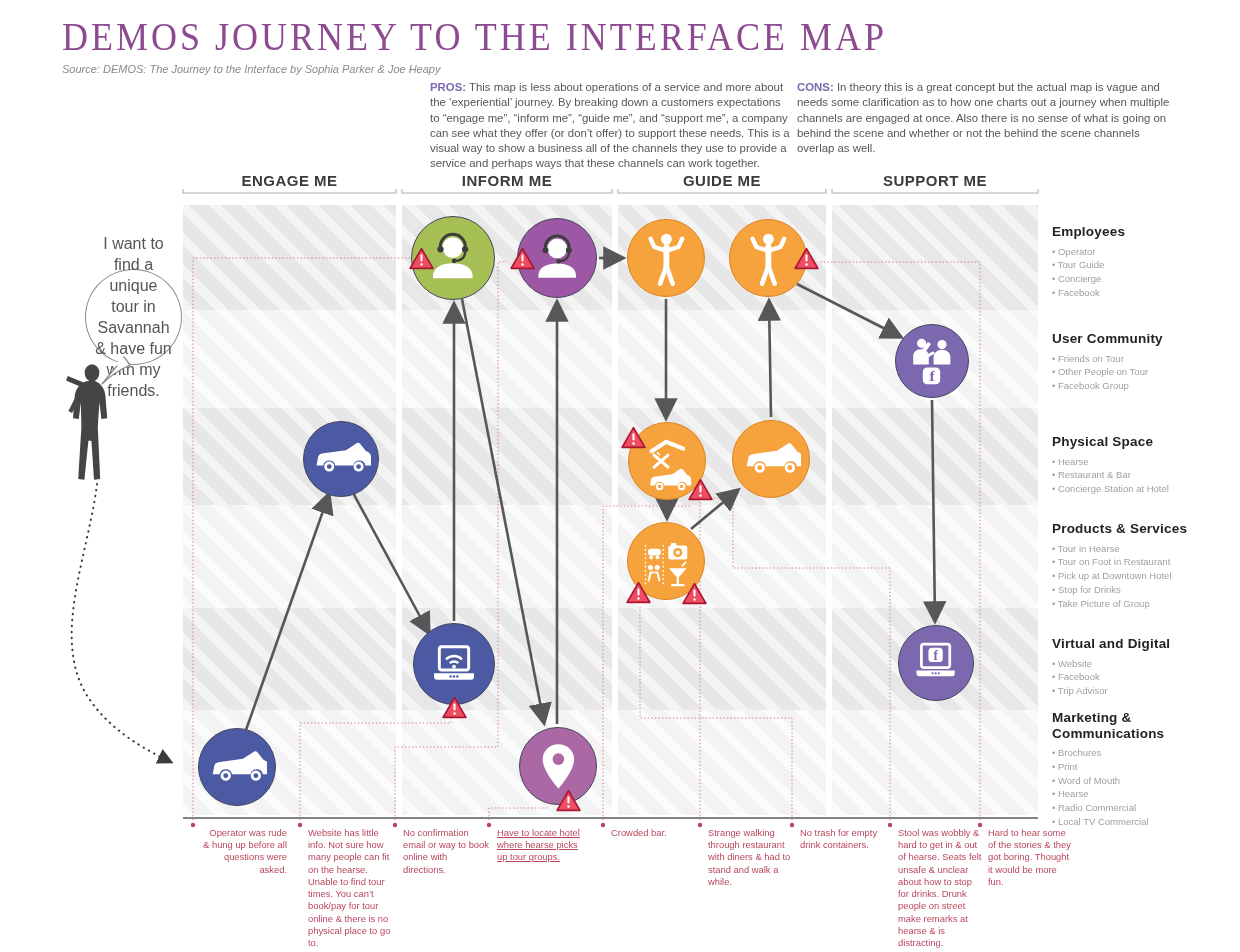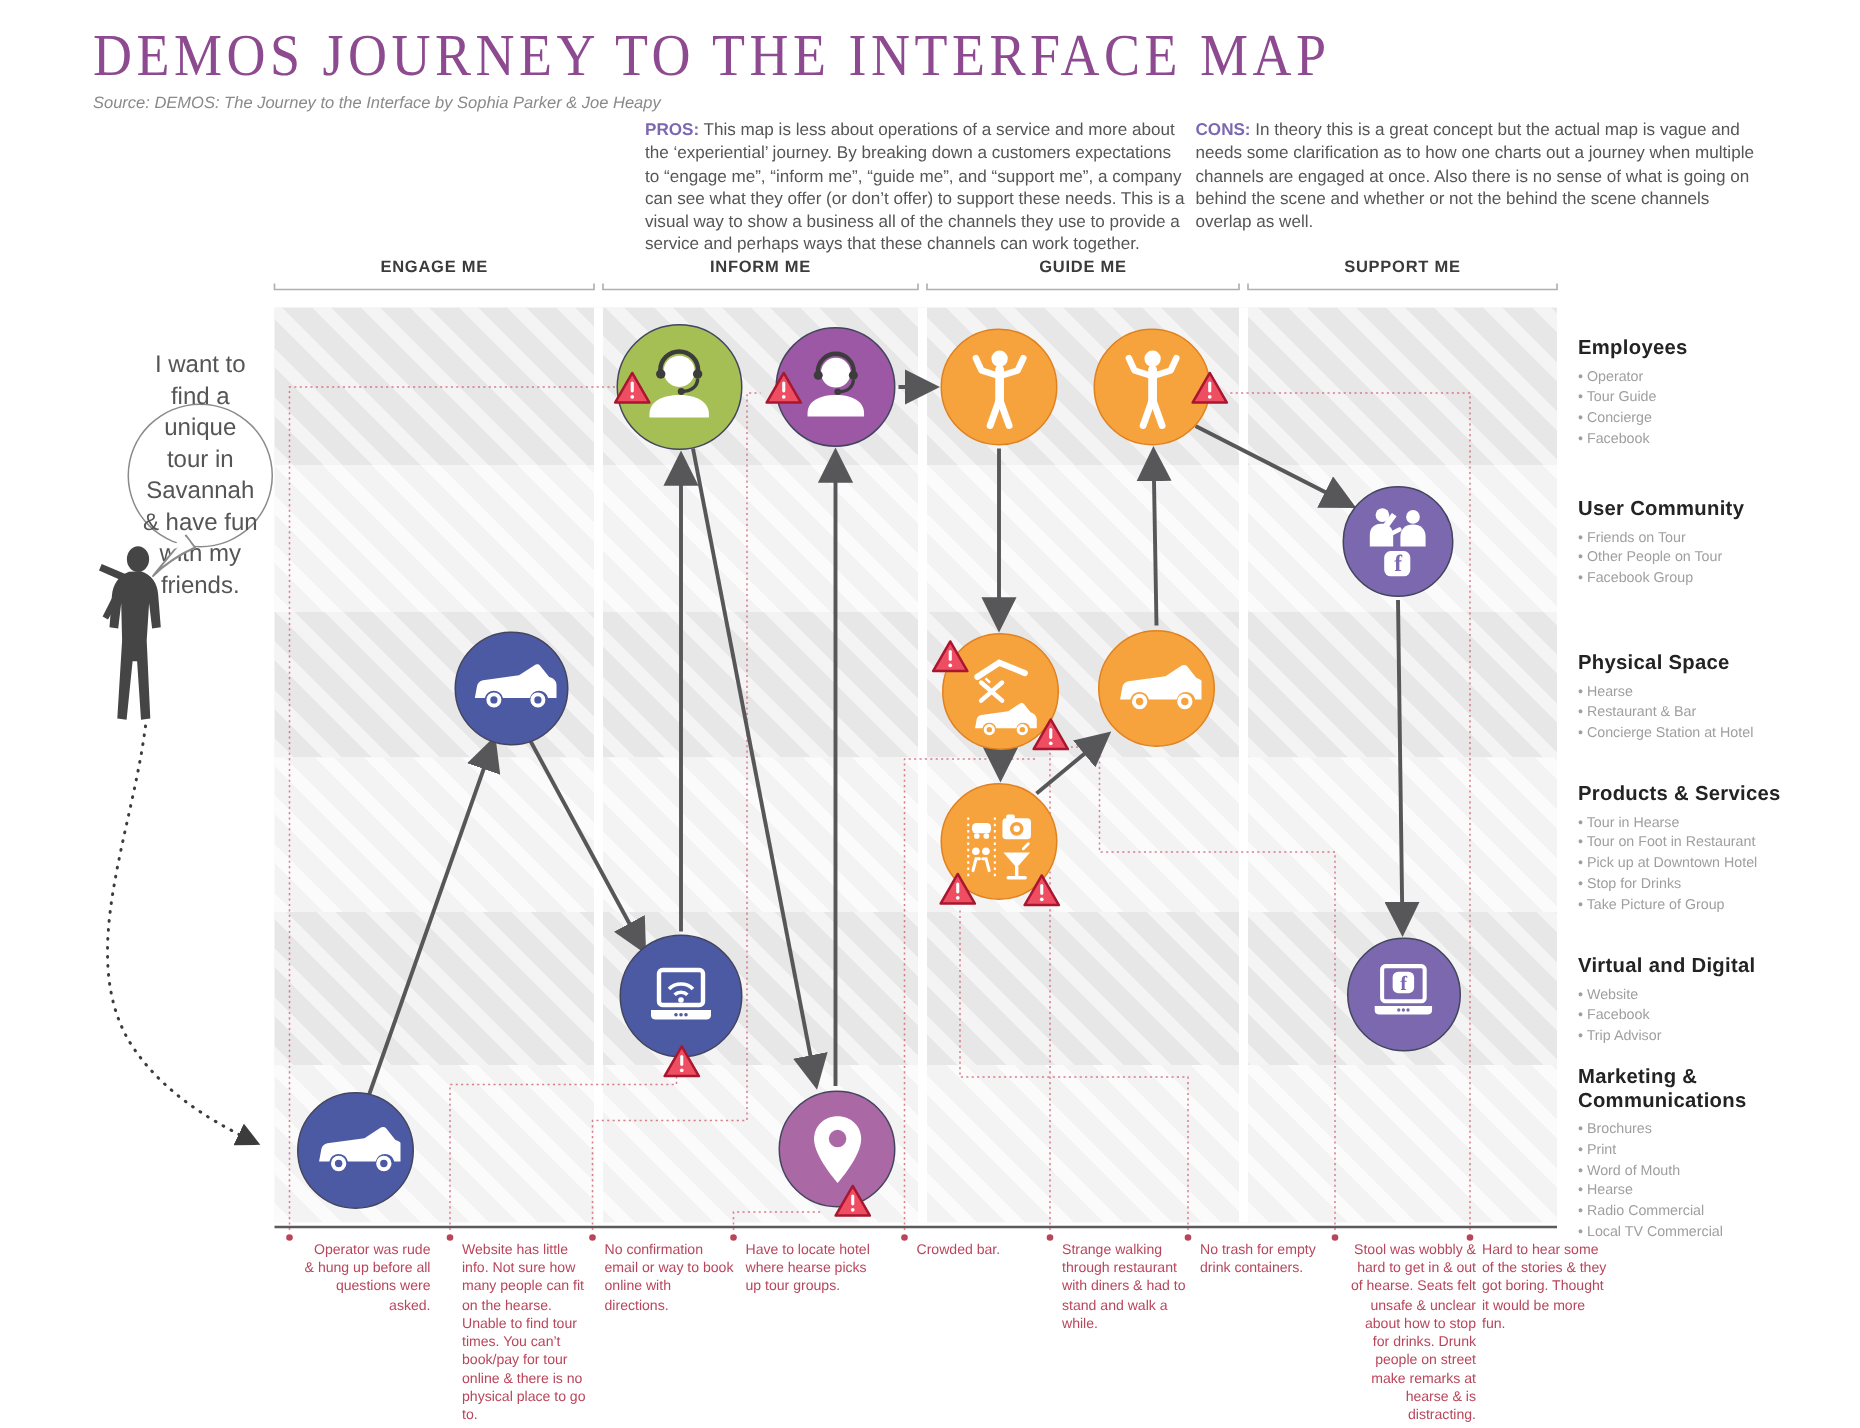--- a/index.html
+++ b/index.html
@@ -14,21 +14,21 @@
   
   .intro{position:absolute;top:80px;font-size:11.4px;line-height:1.34;color:#565658;}
   .intro b{font-weight:bold;color:#7c68b0;}
 
   
   #diagram{position:absolute;inset:0;}
   .band{position:absolute;left:183px;width:855px;z-index:0;}
   .band-dark{background-color:#e7e7e7;background-image:repeating-linear-gradient(45deg,rgba(255,255,255,.55) 0 9px,rgba(255,255,255,0) 9px 23px);}
   .band-light{background-color:#f3f3f3;background-image:repeating-linear-gradient(45deg,rgba(255,255,255,.7) 0 9px,rgba(255,255,255,0) 9px 23px);}
   .gap{position:absolute;top:205px;height:610px;width:6px;background:#fff;z-index:1;}
-  .col-header{position:absolute;top:172px;text-align:center;font-size:11px;font-weight:bold;
+  .col-header{position:absolute;top:172px;text-align:center;font-size:15px;font-weight:bold;
     letter-spacing:.5px;color:#3b3b3b;z-index:2;}
   #overlay{position:absolute;left:0;top:0;z-index:2;pointer-events:none;}
   .node{position:absolute;border-radius:50%;box-sizing:border-box;display:flex;align-items:center;justify-content:center;z-index:3;}
   .node svg{width:80%;height:80%;}
   .warning{position:absolute;width:27px;height:25px;z-index:4;}
   .warning svg{width:100%;height:100%;}
 
   
   .row-label{position:absolute;left:1052px;width:184px;z-index:2;}
   .row-label h3{margin:0;font-size:13.5px;line-height:1.15;color:#232323;letter-spacing:.2px;}
@@ -129,25 +129,25 @@
           <li>Print</li>
           <li>Word of Mouth</li>
           <li>Hearse</li>
           <li>Radio Commercial</li>
           <li>Local TV Commercial</li>
         </ul>
       </div>
       <div class="note" style="left: 201px; text-align: right;">Operator was rude &amp; hung up before all questions were asked.</div>
       <div class="note" style="left: 308px;">Website has little info. Not sure how many people can fit on the hearse. Unable to find tour times. You can’t book/pay for tour online &amp; there is no physical place to go to.</div>
       <div class="note" style="left: 403px;">No confirmation email or way to book online with directions.</div>
-      <div class="note" style="left: 497px;">Have to locate hotel where hearse picks up tour groups.</div>
+      <div class="note" style="left: 497px; text-decoration: underline;">Have to locate hotel where hearse picks up tour groups.</div>
       <div class="note" style="left: 611px;">Crowded bar.</div>
       <div class="note" style="left: 708px;">Strange walking through restaurant with diners &amp; had to stand and walk a while.</div>
       <div class="note" style="left: 800px;">No trash for empty drink containers.</div>
-      <div class="note" style="left: 898px; text-align: right;">Stool was wobbly &amp; hard to get in &amp; out of hearse. Seats felt unsafe &amp; unclear about how to stop for drinks. Drunk people on street make remarks at hearse &amp; is distracting.</div>
+      <div class="note" style="left: 898px;">Stool was wobbly &amp; hard to get in &amp; out of hearse. Seats felt unsafe &amp; unclear about how to stop for drinks. Drunk people on street make remarks at hearse &amp; is distracting.</div>
       <div class="note" style="left: 988px;">Hard to hear some of the stories &amp; they got boring. Thought it would be more fun.</div>
       <div id="overlay"><svg width="1240" height="952" viewBox="0 0 1240 952">
           <defs>
             <marker id="ah" markerWidth="10" markerHeight="9" refX="7.6" refY="4.5" orient="auto">
               <path d="M0 0 L9 4.5 L0 9 z" fill="#57575a"></path>
             </marker>
             <marker id="ahd" markerWidth="9" markerHeight="8" refX="6.6" refY="4" orient="auto">
               <path d="M0 0 L8 4 L0 8 z" fill="#3c3c3c"></path>
             </marker>
           </defs>

